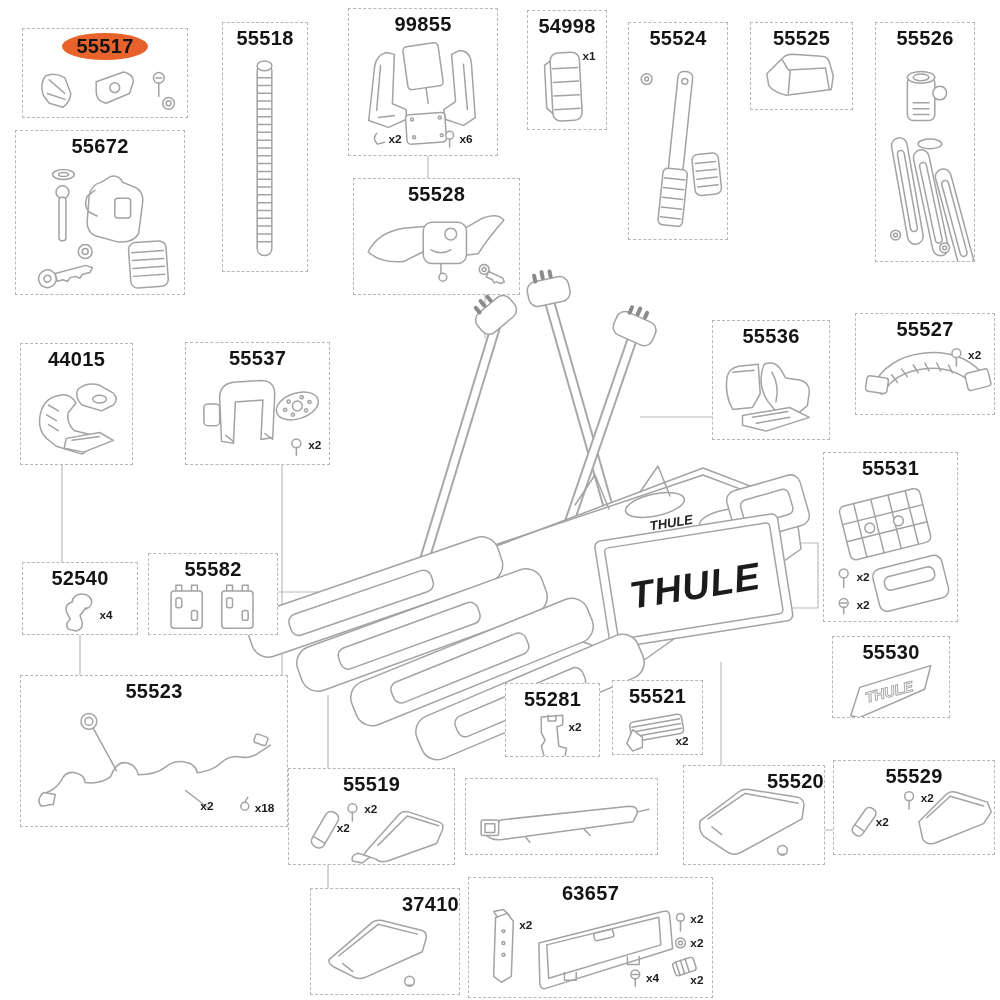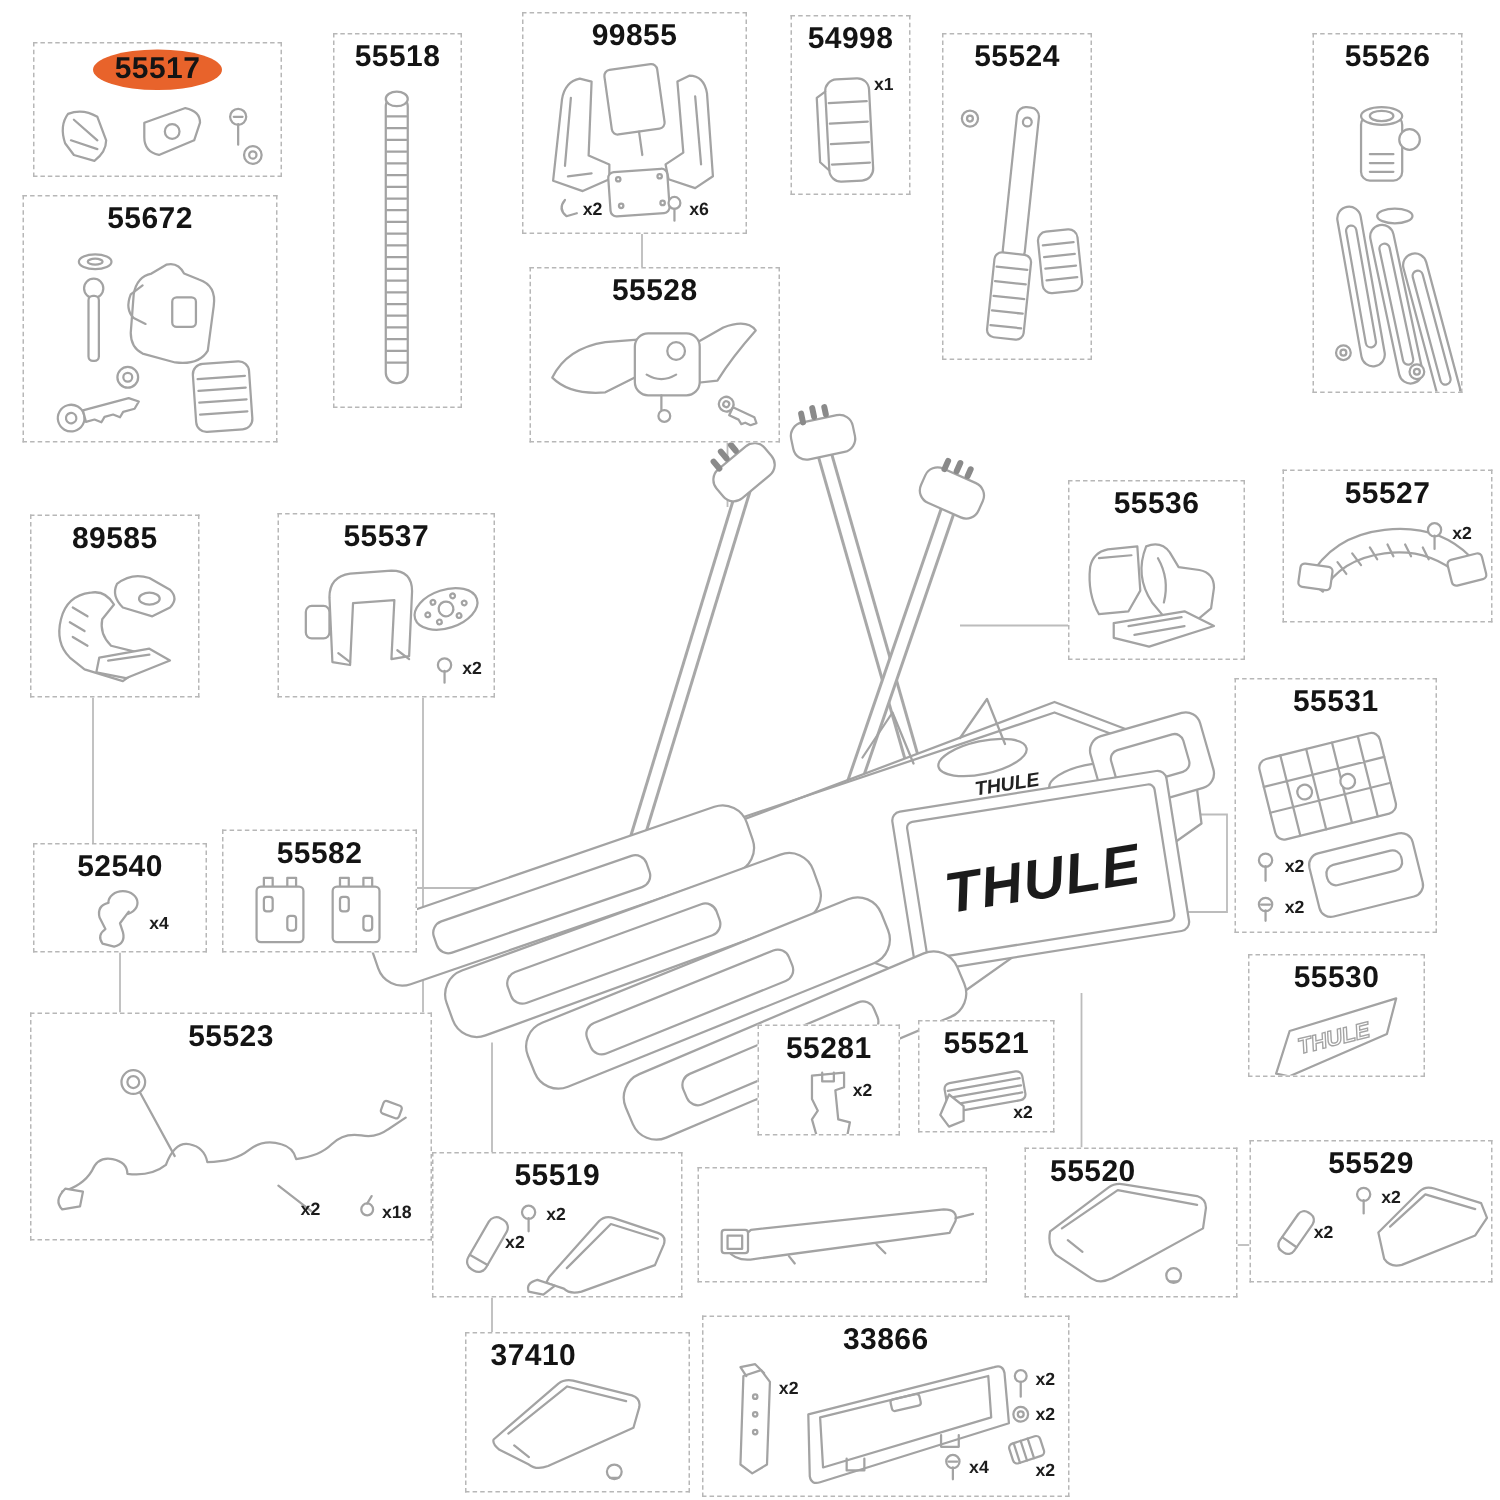--- a/index.html
+++ b/index.html
@@ -3,21 +3,21 @@
 <meta charset="utf-8">
 <style>
   html,body{margin:0;padding:0;background:#fff;}
   body{width:1000px;height:1000px;position:relative;overflow:hidden;
        font-family:"Liberation Sans", sans-serif;}
   #stage{position:absolute;inset:0;width:1000px;height:1000px;}
   #rack-layer{position:absolute;left:0;top:0;z-index:0;}
   .pbox{position:absolute;border:1px dashed #b7b7b7;box-sizing:border-box;background:#fff;z-index:2;}
   .plabel{position:absolute;top:4px;left:0;right:0;text-align:center;
           font-weight:bold;font-size:20px;color:#141414;letter-spacing:.3px;z-index:3;}
-  .plabel.left{text-align:left;padding-left:16px;}
+  .plabel.left{text-align:right;padding-left:16px;}
   .hl{display:inline-block;border-radius:50%;padding:2px 14px;color:#141414;text-align:center;}
   .part-art{position:absolute;inset:0;width:100%;height:100%;z-index:1;}
   .part-art *{vector-effect:non-scaling-stroke;}
   svg text{font-family:"Liberation Sans", sans-serif;}
   .qty{font-size:12px;font-weight:600;fill:#1c1c1c;}
   .art{stroke:#a3a3a3;fill:none;stroke-width:1.5;stroke-linejoin:round;stroke-linecap:round;}
   .artf{stroke:#a3a3a3;fill:#ffffff;stroke-width:1.5;stroke-linejoin:round;stroke-linecap:round;}
   .dark{stroke:#8a8a8a;}
 </style>
 </head>
@@ -185,20 +185,27 @@
       <rect class="artf" x="37" y="148" width="25" height="58" rx="5"></rect>
       <path class="art" d="M39 158 h21 M39 168 h21 M39 178 h21 M39 188 h21 M39 198 h21"></path>
     </g>
     <g transform="rotate(-6 80 155)">
       <rect class="artf" x="66" y="132" width="27" height="42" rx="6"></rect>
       <path class="art" d="M69 141 h21 M69 149 h21 M69 157 h21 M69 165 h21"></path>
     </g>
   </svg>
 </div>
 
+<div class="pbox" style="left:750px;top:22px;width:103px;height:88px">
+  <div class="plabel">55525</div>
+  <svg class="part-art" viewBox="0 0 103 88">
+    <path class="artf" d="M16 52 l16 -16 q4 -4 10 -4 l30 2 q6 0 8 6 l4 14 -2 14 -46 6 q-14 -4 -18 -10 z"></path>
+    <path class="art" d="M32 38 l6 10 38 -2 M40 48 l-2 24 M76 46 l4 22"></path>
+  </svg>
+</div>
 
 <div class="pbox" style="left:875px;top:22px;width:100px;height:240px">
   <div class="plabel">55526</div>
   <svg class="part-art" viewBox="0 0 100 240">
     <g transform="translate(46,72)">
       <rect class="artf" x="-14" y="-18" width="28" height="44" rx="6"></rect>
       <ellipse class="artf" cx="0" cy="-18" rx="14" ry="6"></ellipse>
           <ellipse class="art" cx="0" cy="-18" rx="8" ry="3.5"></ellipse>
       <circle class="artf" cx="19" cy="-2" r="7"></circle>
       <path class="art" d="M-8 8 h16 M-8 14 h16 M-8 20 h16"></path>
@@ -264,21 +271,21 @@
     <circle class="artf" cx="90" cy="100" r="4"></circle>
     <g transform="translate(132,92) rotate(25)">
       <circle class="artf" r="5"></circle>
           <circle class="art" r="2"></circle>
       <path class="artf" d="M5 0 h16 l3 3 -3 3 h-4 l-2 2 -3 -2 h-7 z"></path>
     </g>
   </svg>
 </div>
 
 <div class="pbox" style="left:20px;top:343px;width:113px;height:122px">
-  <div class="plabel">89585</div>
+  <div class="plabel">44015</div>
   <svg class="part-art" viewBox="0 0 113 122">
     <path class="artf" d="M40 52 q-16 2 -20 18 q-4 16 6 26 l10 8 26 8 14 -10 -6 -10 -16 -4 q-8 -8 -6 -18 l8 -10 q-6 -10 -16 -8 z"></path>
     <path class="art" d="M28 62 l10 6 M26 72 l10 6 M28 82 l10 6"></path>
     <path class="artf" d="M58 46 q10 -8 22 -4 l14 8 q6 6 0 12 l-12 6 -20 -6 q-8 -8 -4 -16 z"></path>
     <ellipse class="art" cx="80" cy="56" rx="7" ry="4"></ellipse>
     <path class="artf" d="M46 96 l34 -6 14 8 -30 12 -20 -4 z"></path>
     <path class="art" d="M52 98 l28 -4"></path>
   </svg>
 </div>
 
@@ -502,21 +509,21 @@
     <path class="artf" d="M18 72 l44 -38 q4 -3 10 -2 l40 10 q6 2 5 8 l-4 14 -58 26 q-8 3 -13 -1 l-20 -10 q-5 -4 -4 -7 z"></path>
     <path class="art" d="M28 68 l40 -32 40 10 M32 76 l10 8"></path>
     <g>
           <circle class="artf" cx="100" cy="94" r="5"></circle>
           <path class="art" d="M97 98 h6"></path>
         </g>
   </svg>
 </div>
 
 <div class="pbox" style="left:468px;top:877px;width:245px;height:121px">
-  <div class="plabel">33866</div>
+  <div class="plabel">63657</div>
   <svg class="part-art" viewBox="0 0 245 121">
     <path class="artf" d="M26 40 l12 -4 6 8 -2 56 -10 6 -8 -6 z"></path>
     <path class="art" d="M28 40 l-4 -6 10 -2 6 6"></path>
     <circle class="art" cx="34" cy="54" r="1.5"></circle>
         <circle class="art" cx="34" cy="66" r="1.5"></circle>
         <circle class="art" cx="34" cy="78" r="1.5"></circle>
     <text class="qty" x="50" y="52">x2</text>
     <path class="artf" d="M70 66 L196 34 q6 -2 7 4 l3 34 -128 40 q-6 2 -7 -4 z"></path>
     <path class="art" d="M78 68 L192 40 l2 28 -114 34 z"></path>
     <path class="art" d="M96 96 v8 h12 v-8 M160 80 v8 h12 v-8"></path>

